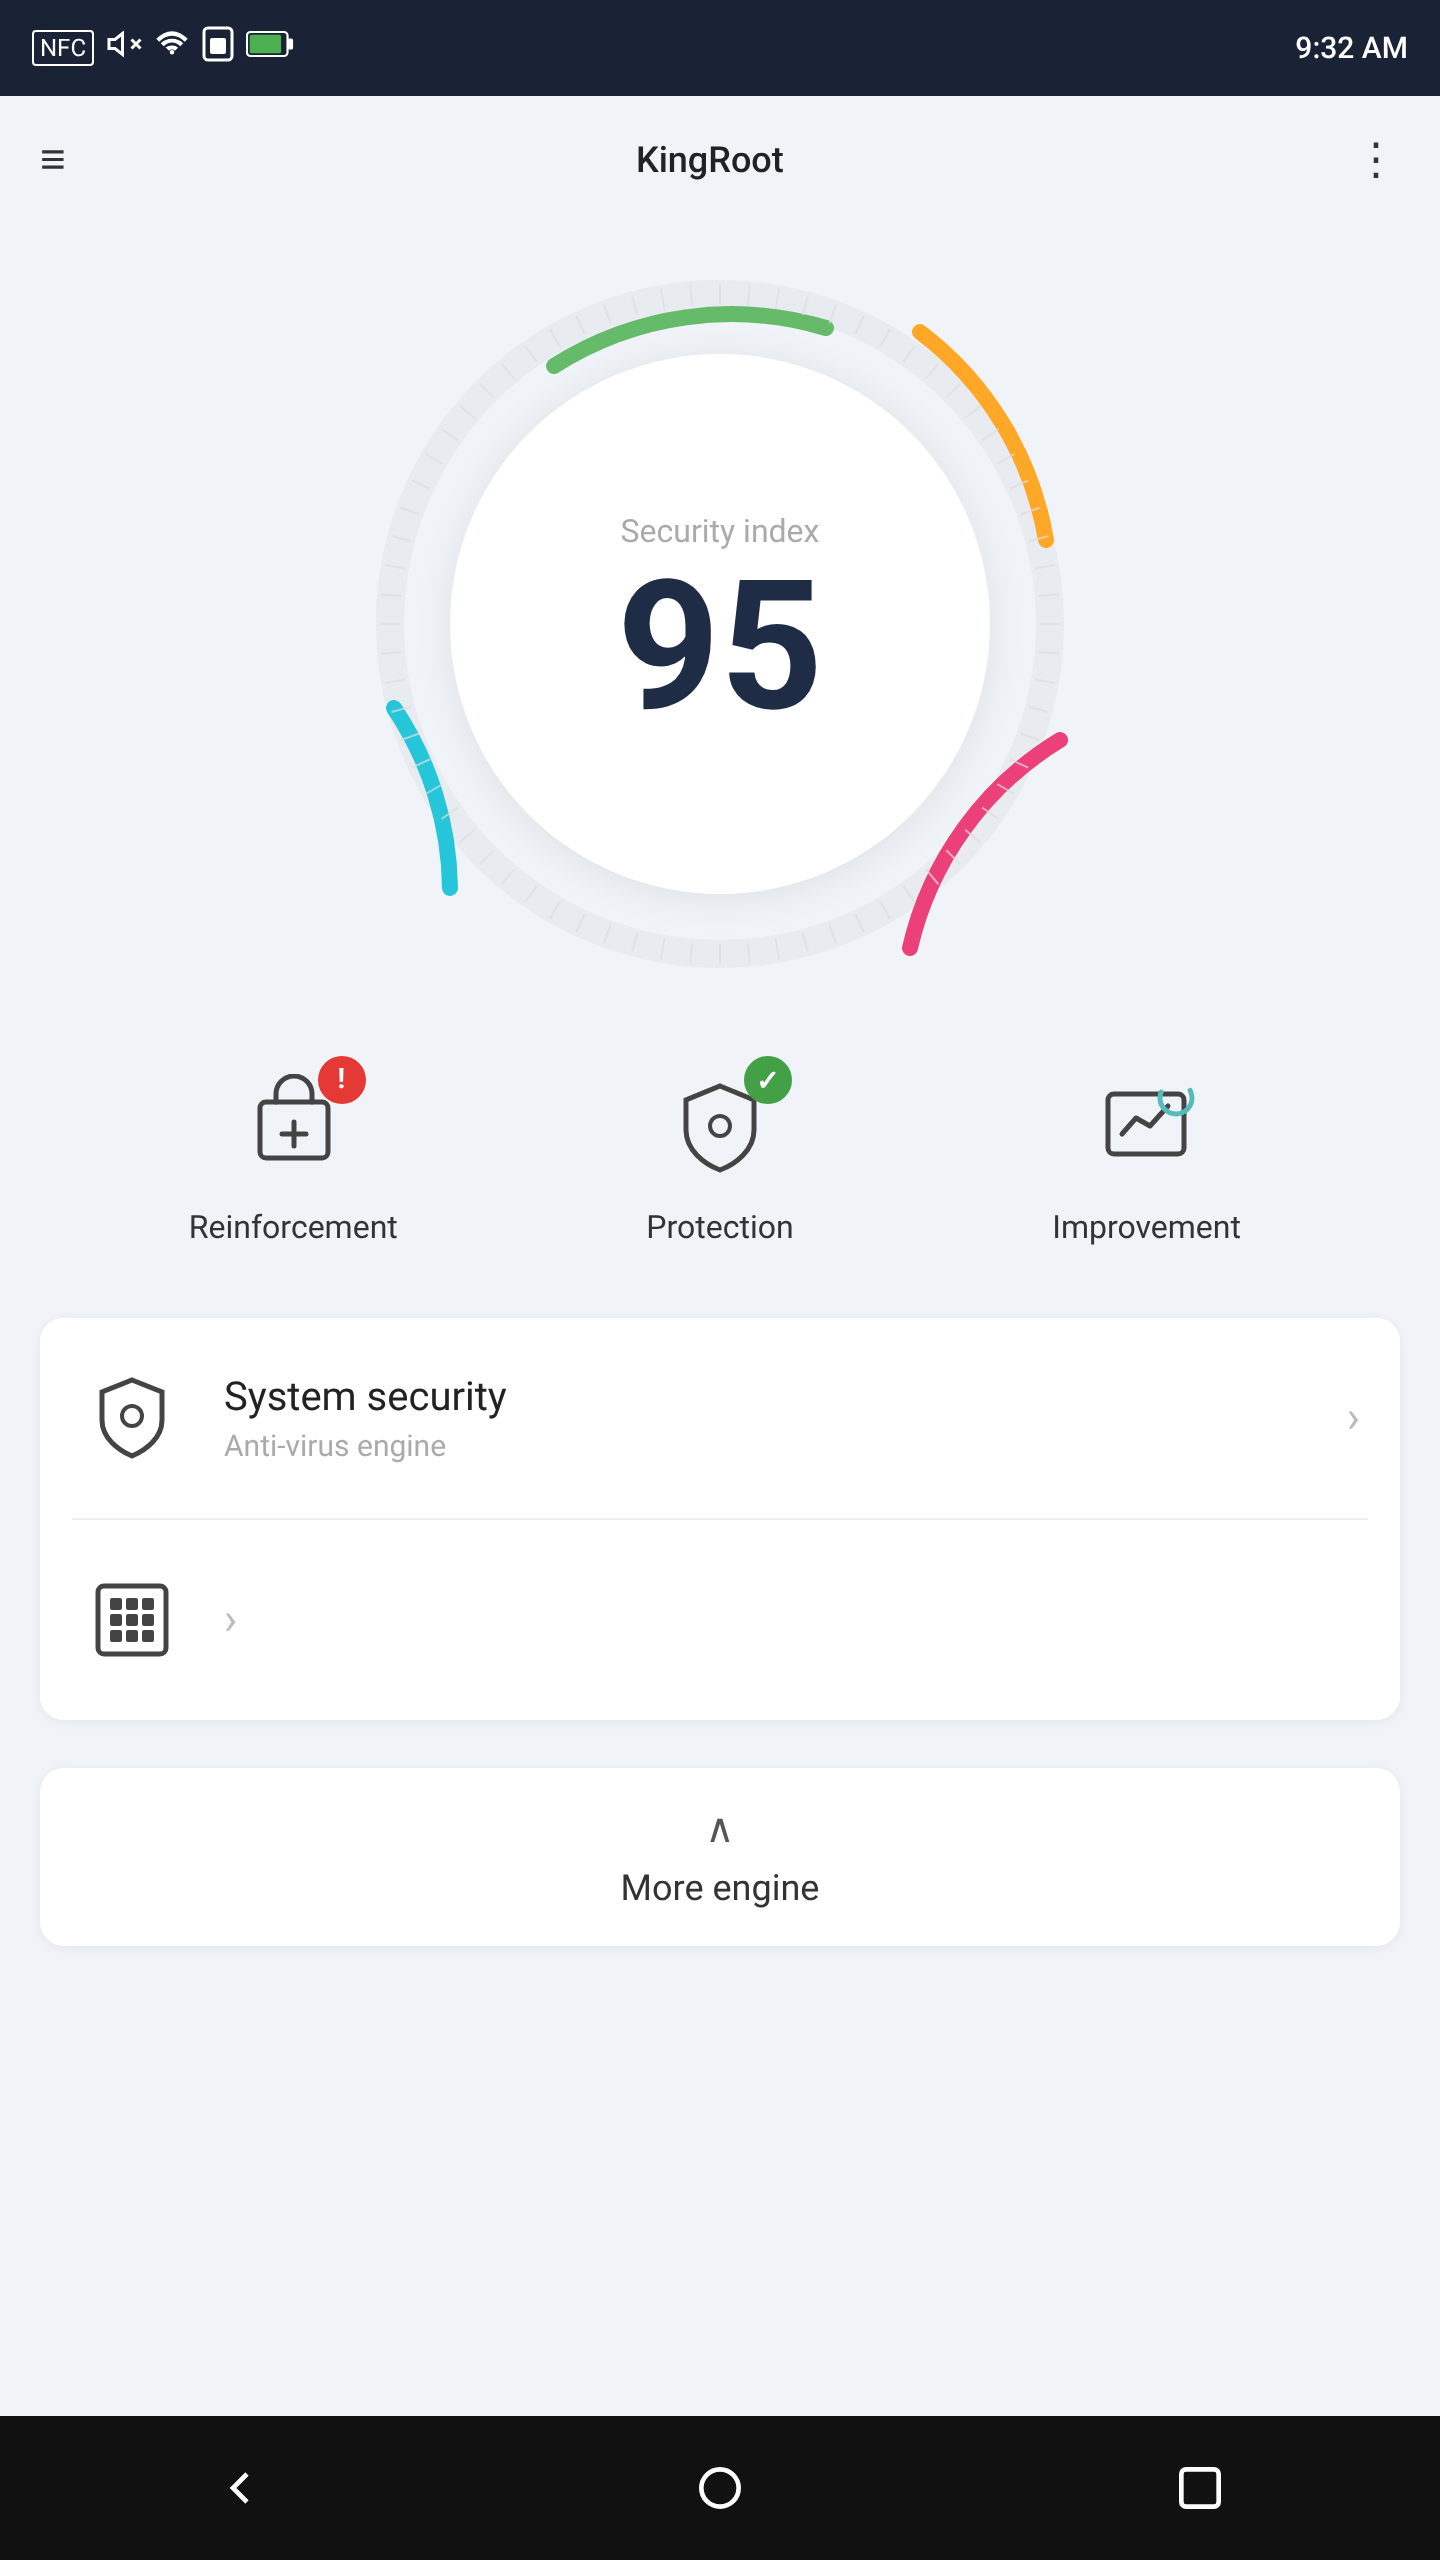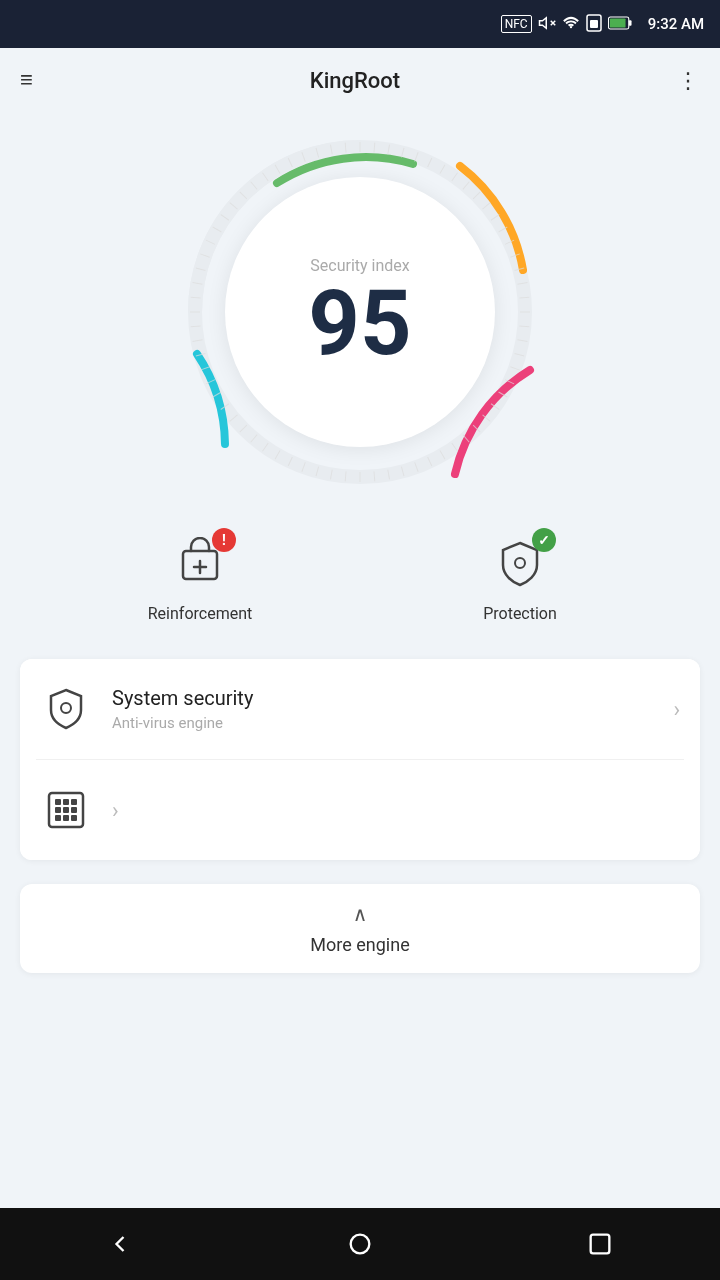--- a/index.html
+++ b/index.html
@@ -12,21 +12,21 @@
       display: flex;
       flex-direction: column;
     }
 
     
     .status-bar {
       background: #1a2235;
       height: 48px;
       display: flex;
       align-items: center;
-      justify-content: flex-end;
+      justify-content: space-between;
       padding: 0 16px;
       color: white;
       font-size: 14px;
       gap: 8px;
     }
     .status-bar .icons {
       display: flex;
       align-items: center;
       gap: 6px;
       margin-right: 8px;
@@ -44,21 +44,21 @@
       align-items: center;
       justify-content: space-between;
       padding: 0 20px;
     }
     .topbar .menu-icon {
       font-size: 22px;
       color: #333;
       cursor: pointer;
     }
     .topbar .title {
-      font-size: 22px;
+      font-size: 18px;
       font-weight: 500;
       color: #222;
     }
     .topbar .more-icon {
       font-size: 22px;
       color: #333;
       cursor: pointer;
       letter-spacing: 1px;
     }
 
@@ -438,20 +438,31 @@
     <div class="feature-icon-wrap">
       <svg viewBox="0 0 54 54" fill="none" xmlns="http://www.w3.org/2000/svg">
         <path d="M27 6 L44 13 L44 28 C44 38 35 45 27 48 C19 45 10 38 10 28 L10 13 Z" stroke="#444" stroke-width="2.5" fill="none"></path>
         <circle cx="27" cy="26" r="5" stroke="#444" stroke-width="2"></circle>
       </svg>
       <div class="badge badge-green">✓</div>
     </div>
     <span class="feature-label">Protection</span>
   </div>
 
+  <div class="feature-item">
+    <div class="feature-icon-wrap">
+      <svg viewBox="0 0 54 54" fill="none" xmlns="http://www.w3.org/2000/svg">
+        <rect x="8" y="10" width="38" height="30" rx="3" stroke="#444" stroke-width="2.5"></rect>
+        <polyline points="15,30 22,22 29,26 38,16" stroke="#444" stroke-width="2.5" stroke-linecap="round" stroke-linejoin="round"></polyline>
+
+        <circle cx="42" cy="12" r="8" stroke="#5bb" stroke-width="2.5" fill="none" stroke-dasharray="28 18" stroke-linecap="round"></circle>
+      </svg>
+    </div>
+    <span class="feature-label">Improvement</span>
+  </div>
 </div>
 
 <div class="cards-wrapper">
 
   <div class="card-inner">
     <div class="card-icon">
       <svg viewBox="0 0 46 46" fill="none" xmlns="http://www.w3.org/2000/svg">
         <path d="M23 4 L38 10 L38 24 C38 33 30 39 23 42 C16 39 8 33 8 24 L8 10 Z" stroke="#444" stroke-width="2.5" fill="none"></path>
         <circle cx="23" cy="22" r="5" stroke="#444" stroke-width="2"></circle>
       </svg>

